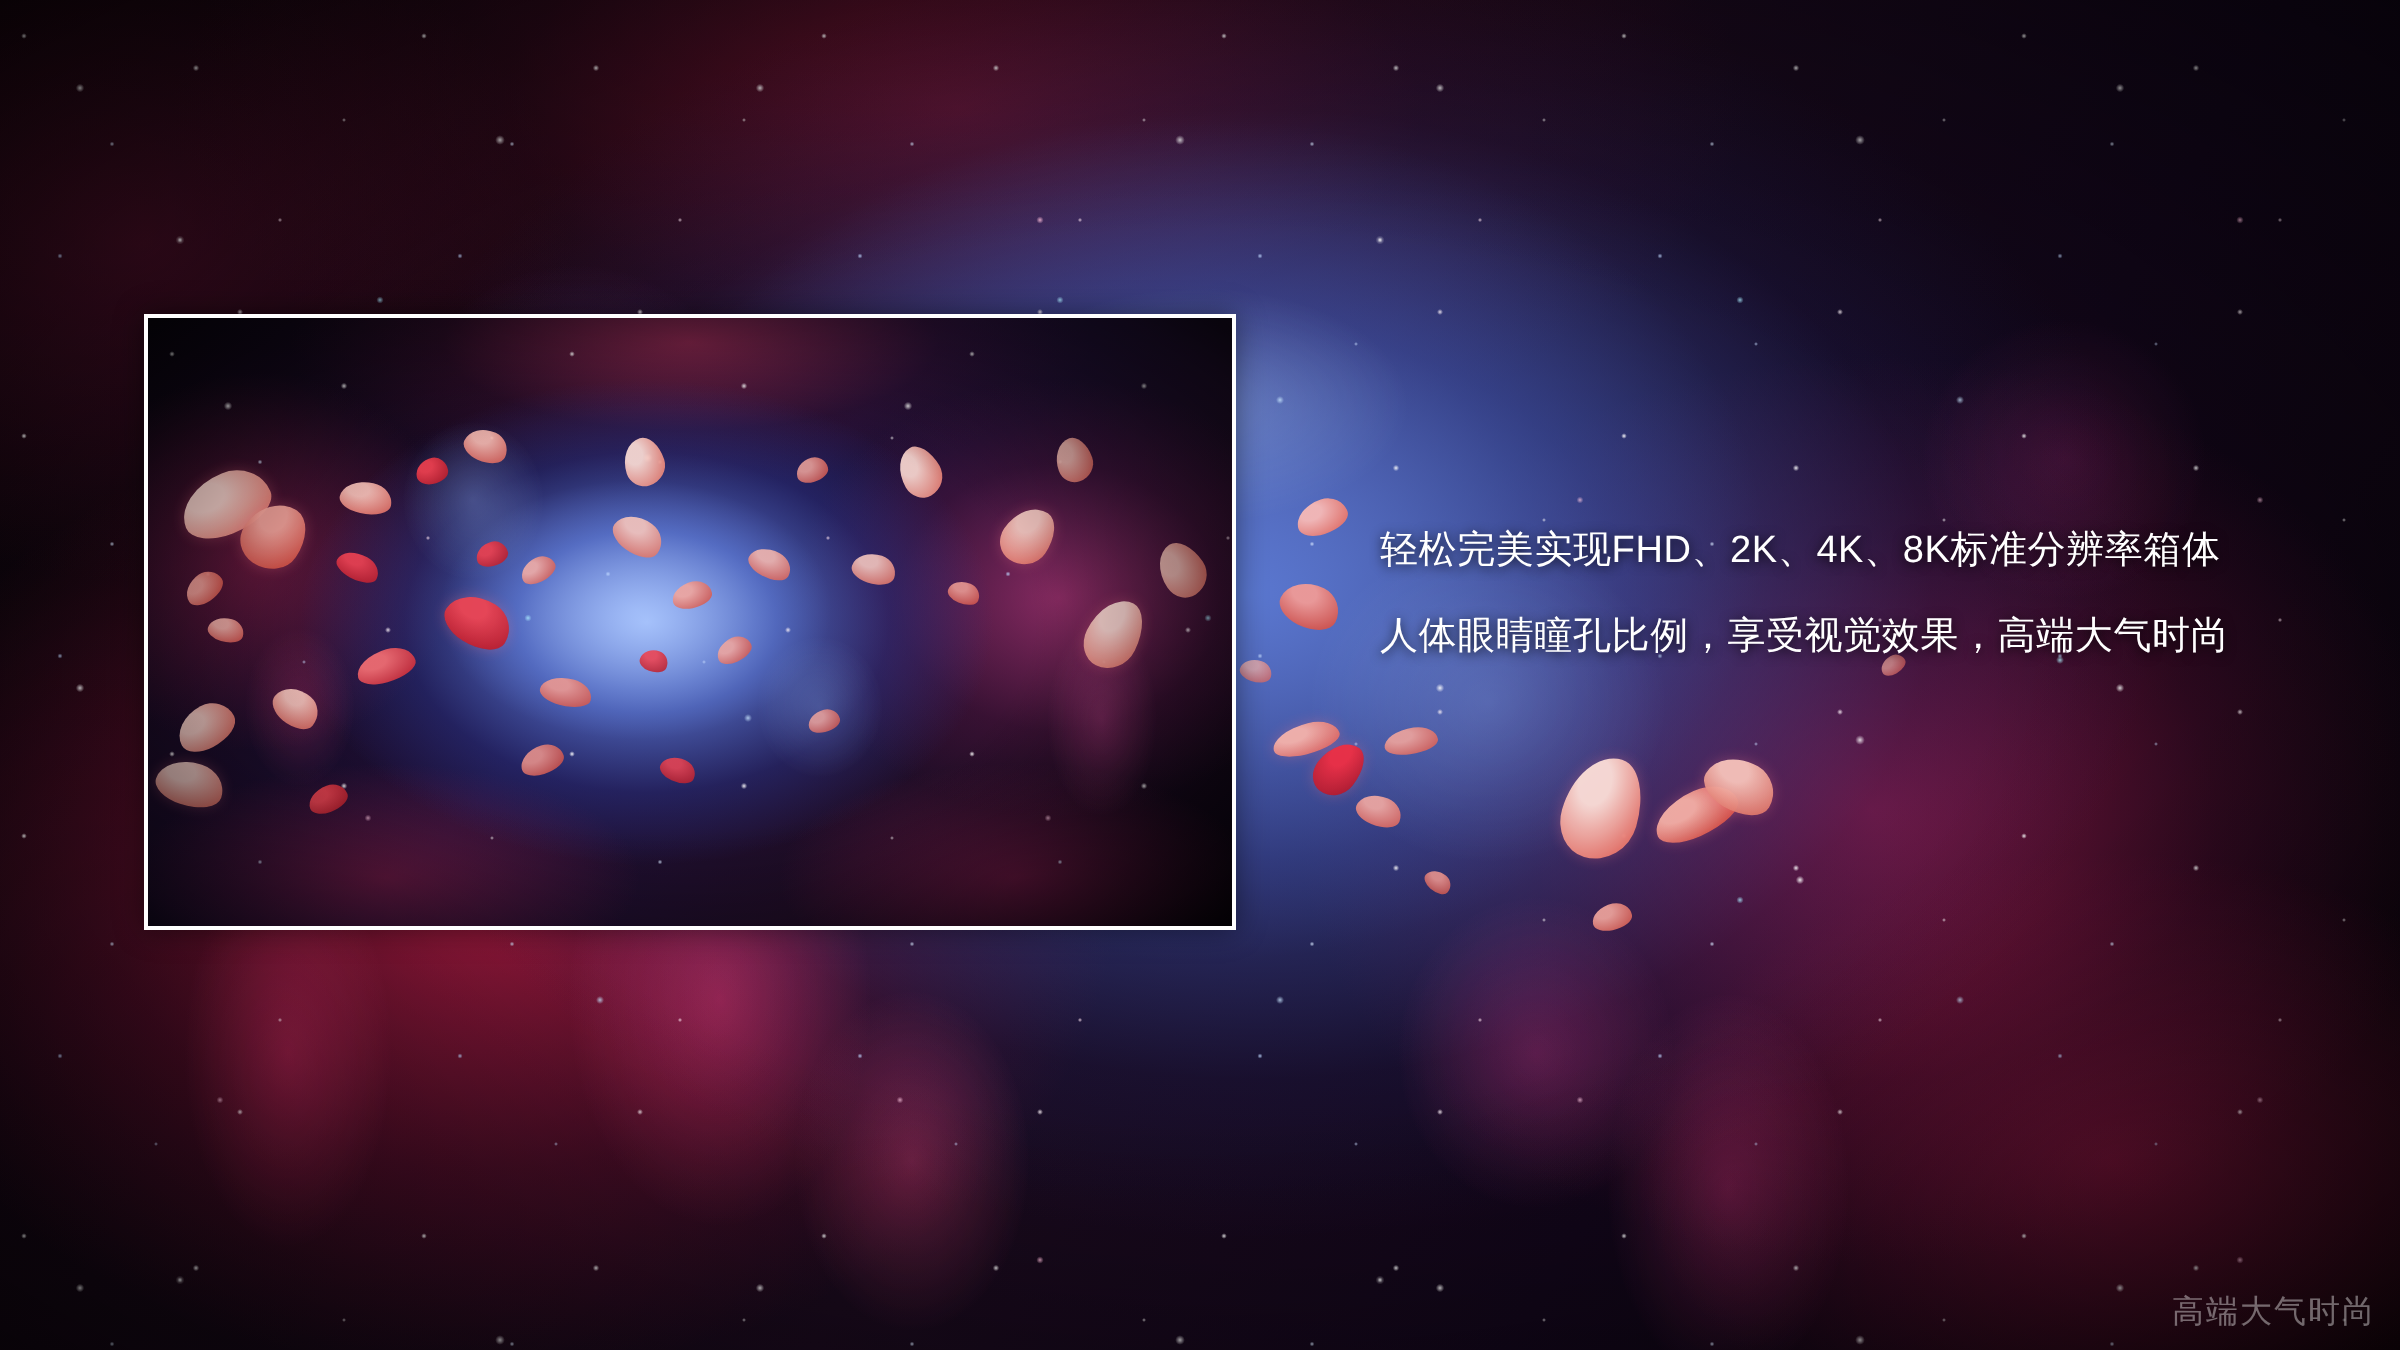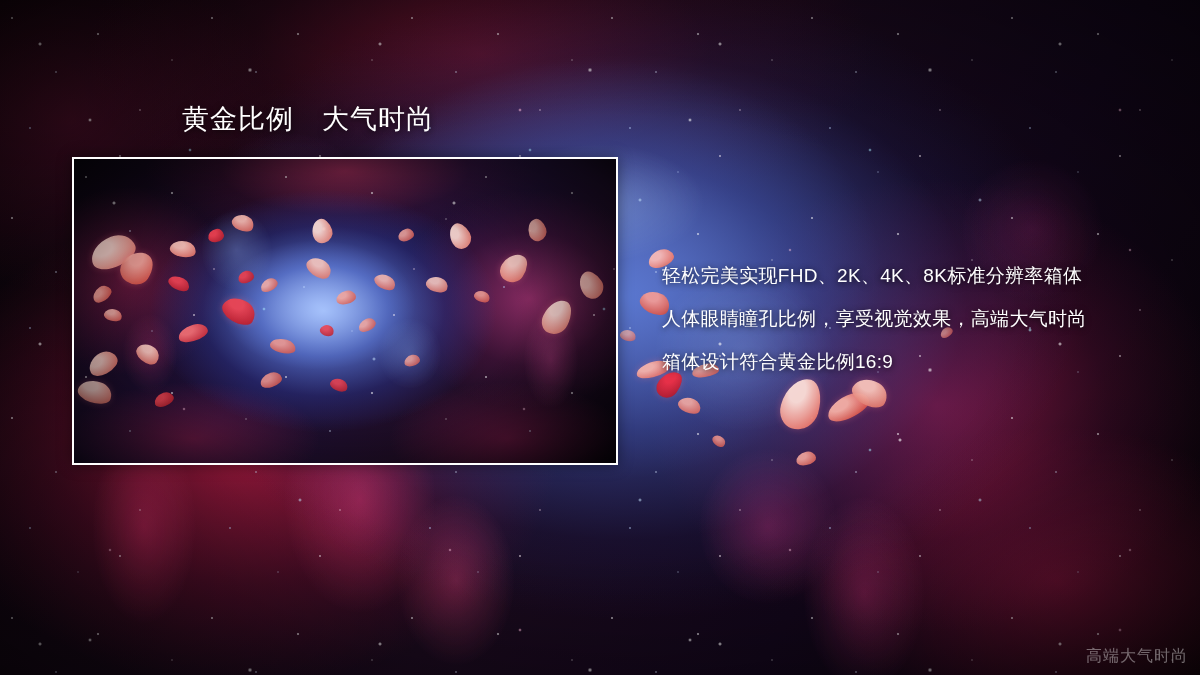--- a/index.html
+++ b/index.html
@@ -122,21 +122,21 @@
   .slide-title {
     position:absolute; left:182px; top:101px;
     font-size:27px; color:#ffffff; letter-spacing:1px;
     text-shadow:0 1px 6px rgba(0,0,0,0.75);
     white-space:pre;
   }
   .body-text { position:absolute; left:662px; top:254px; width:510px; }
   .body-line {
     font-size:19px; line-height:43px; color:#ffffff;
     text-shadow:0 1px 6px rgba(0,0,0,0.85);
-    white-space:nowrap; letter-spacing:0.3px;
+    white-space:nowrap; letter-spacing:0.3px;margin-left:28px;
   }
   .watermark {
     position:absolute; right:12px; bottom:8px;
     font-size:16px; color:rgba(255,255,255,0.40);
     letter-spacing:1px;
   }
 </style>
 </head>
 <body>
 
@@ -158,21 +158,20 @@
       <div class="petal" style="left: 678px; top: 398px; width: 23px; height: 15px; opacity: 0.9; transform: rotate(22deg); background: radial-gradient(at 32% 28%, rgb(244, 170, 162) 0%, rgb(244, 170, 162) 22%, rgb(222, 107, 99) 78%, rgb(222, 107, 99) 100%);"></div>
       <div class="petal p-lg" style="left: 782px; top: 378px; width: 38px; height: 52px; opacity: 0.97; transform: rotate(16deg); background: radial-gradient(at 32% 28%, rgb(250, 220, 214) 0%, rgb(250, 220, 214) 22%, rgb(232, 121, 111) 78%, rgb(232, 121, 111) 100%);"></div>
       <div class="petal p-lg" style="left: 826px; top: 396px; width: 44px; height: 22px; opacity: 0.95; transform: rotate(-24deg); background: radial-gradient(at 32% 28%, rgb(246, 176, 166) 0%, rgb(246, 176, 166) 22%, rgb(217, 86, 76) 78%, rgb(217, 86, 76) 100%);"></div>
       <div class="petal p-lg" style="left: 852px; top: 380px; width: 36px; height: 26px; opacity: 0.95; transform: rotate(30deg); background: radial-gradient(at 32% 28%, rgb(248, 196, 187) 0%, rgb(248, 196, 187) 22%, rgb(224, 121, 109) 78%, rgb(224, 121, 109) 100%);"></div>
       <div class="petal" style="left: 796px; top: 452px; width: 20px; height: 13px; opacity: 0.9; transform: rotate(-12deg); background: radial-gradient(at 32% 28%, rgb(243, 167, 158) 0%, rgb(243, 167, 158) 22%, rgb(217, 102, 92) 78%, rgb(217, 102, 92) 100%);"></div>
       <div class="petal" style="left: 712px; top: 436px; width: 14px; height: 10px; opacity: 0.85; transform: rotate(40deg); background: radial-gradient(at 32% 28%, rgb(242, 152, 143) 0%, rgb(242, 152, 143) 22%, rgb(207, 90, 82) 78%, rgb(207, 90, 82) 100%);"></div>
       <div class="petal" style="left: 940px; top: 328px; width: 13px; height: 9px; opacity: 0.7; transform: rotate(-30deg); background: radial-gradient(at 32% 28%, rgb(240, 166, 157) 0%, rgb(240, 166, 157) 22%, rgb(212, 97, 90) 78%, rgb(212, 97, 90) 100%);"></div>
       <div class="petal" style="left: 620px; top: 330px; width: 16px; height: 11px; opacity: 0.75; transform: rotate(18deg); background: radial-gradient(at 32% 28%, rgb(245, 178, 169) 0%, rgb(245, 178, 169) 22%, rgb(221, 107, 98) 78%, rgb(221, 107, 98) 100%);"></div>
     </div>
 
-  <div class="slide-title">黄金比例　大气时尚</div>
 
   <div class="photo-frame">
     <div class="photo-inner">
       <div class="photo-bg"></div>
       <div class="photo-wisp"></div>
       <div class="stars-a"></div>
       <div class="stars-b"></div>
       <div id="photo-petal-layer" style="position: absolute; inset: 0px;">
           <div class="petal p-lg" style="left: 16px; top: 78px; width: 46px; height: 30px; opacity: 0.97; transform: rotate(-22deg); background: radial-gradient(at 32% 28%, rgb(250, 214, 207) 0%, rgb(250, 214, 207) 22%, rgb(231, 134, 124) 78%, rgb(231, 134, 124) 100%);"></div>
           <div class="petal p-lg" style="left: 48px; top: 92px; width: 30px; height: 34px; opacity: 0.95; transform: rotate(34deg); background: radial-gradient(at 32% 28%, rgb(244, 165, 156) 0%, rgb(244, 165, 156) 22%, rgb(212, 86, 76) 78%, rgb(212, 86, 76) 100%);"></div>
@@ -209,18 +208,17 @@
           <div class="petal" style="left: 256px; top: 220px; width: 18px; height: 12px; opacity: 0.85; transform: rotate(24deg); background: radial-gradient(at 32% 28%, rgb(238, 67, 80) 0%, rgb(238, 67, 80) 22%, rgb(191, 35, 48) 78%, rgb(191, 35, 48) 100%);"></div>
           <div class="petal" style="left: 330px; top: 196px; width: 16px; height: 11px; opacity: 0.82; transform: rotate(-14deg); background: radial-gradient(at 32% 28%, rgb(244, 166, 156) 0%, rgb(244, 166, 156) 22%, rgb(215, 95, 86) 78%, rgb(215, 95, 86) 100%);"></div>
         </div>
       <div class="photo-vig"></div>
     </div>
   </div>
 
   <div class="body-text">
     <div class="body-line">轻松完美实现FHD、2K、4K、8K标准分辨率箱体</div>
     <div class="body-line">人体眼睛瞳孔比例，享受视觉效果，高端大气时尚</div>
-    <div class="body-line">箱体设计符合黄金比例16:9</div>
   </div>
 
   <div class="watermark">高端大气时尚</div>
 
 </div>
 
 </body></html>

